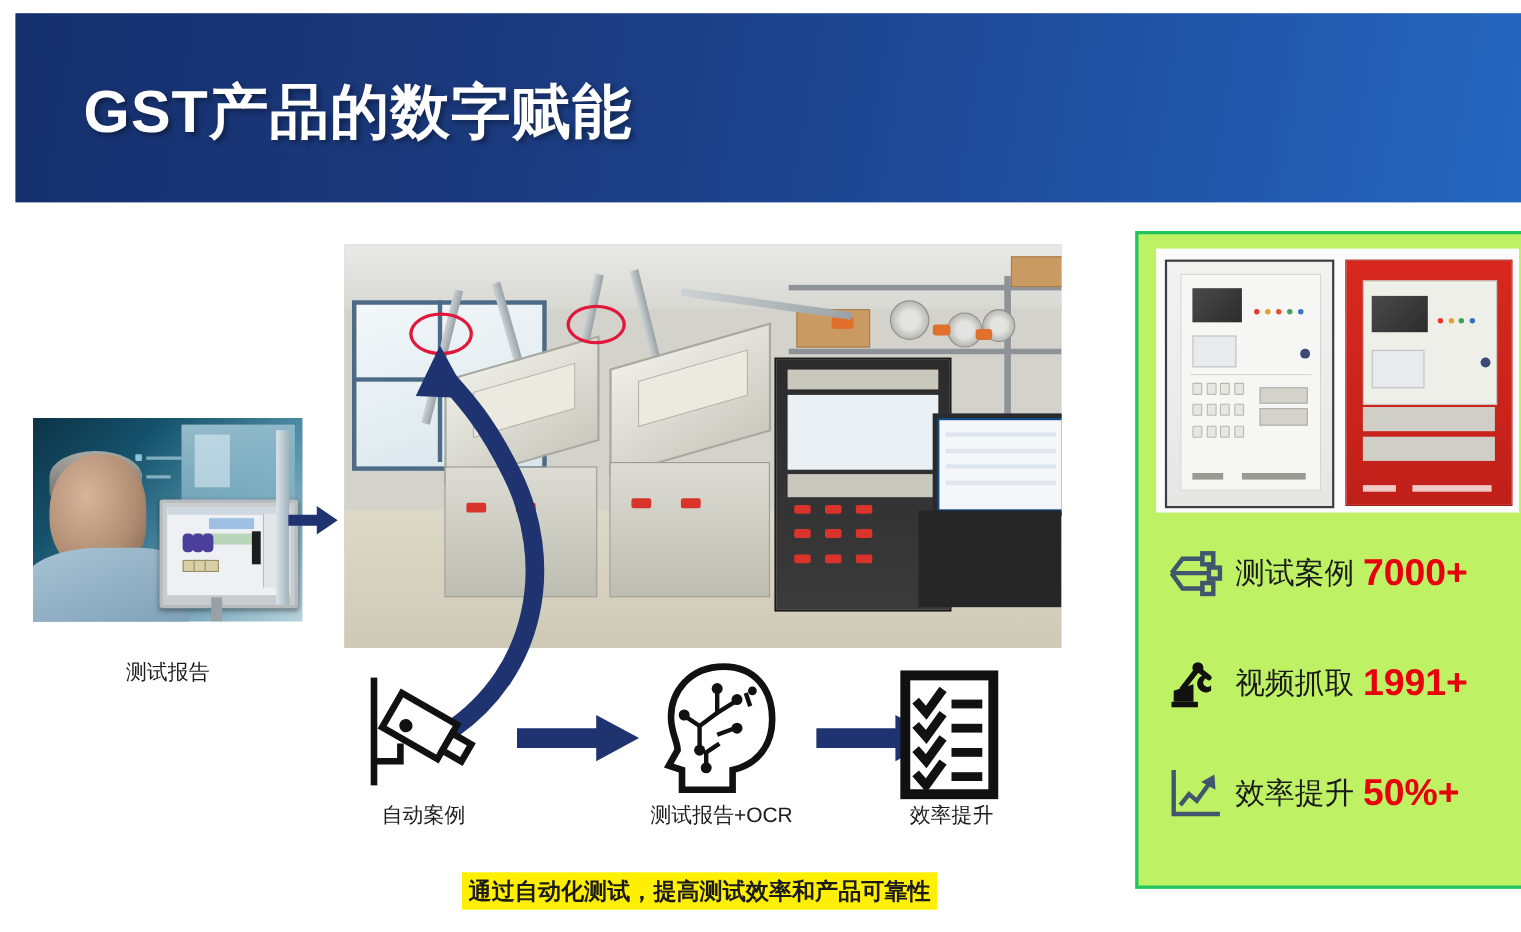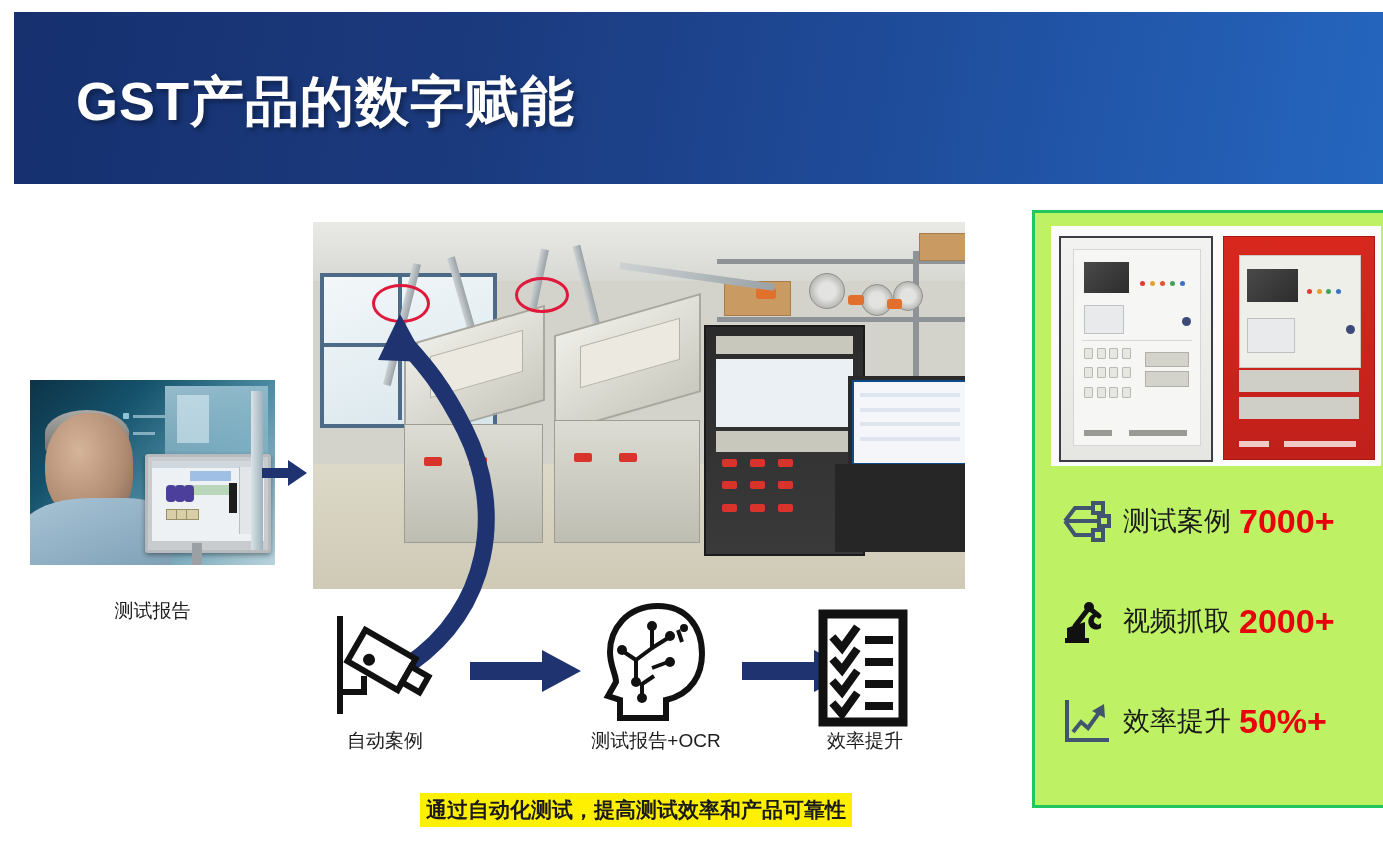--- a/index.html
+++ b/index.html
@@ -387,21 +387,21 @@
         <rect x="6" y="44" width="24" height="5" fill="#111"></rect>
         <g stroke="#111" stroke-width="5" fill="none" stroke-linecap="round">
           <path d="M16,32 L30,14"></path>
           <path d="M30,14 L40,22"></path>
         </g>
         <circle cx="30" cy="13" r="5" fill="#111"></circle>
         <path d="M40,20 a8,8 0 1 0 2,14 l0,-5 a4,4 0 1 1 -1,-6 Z" fill="#111"></path>
       </svg>
     </div>
     <div class="stat-label">视频抓取</div>
-    <div class="stat-value">2000+</div>
+    <div class="stat-value">1991+</div>
   </div>
 
   <div class="stat-row" style="top:472px;">
     <div class="stat-icon">
       <svg width="54" height="54" viewBox="0 0 54 54">
         <path d="M8,6 L8,46 L50,46" stroke="#41566e" stroke-width="4" fill="none"></path>
         <path d="M14,38 L22,28 L29,34 L42,16" stroke="#41566e" stroke-width="4" fill="none"></path>
         <polygon points="45,10 46,24 33,17" fill="#41566e"></polygon>
       </svg>
     </div>

